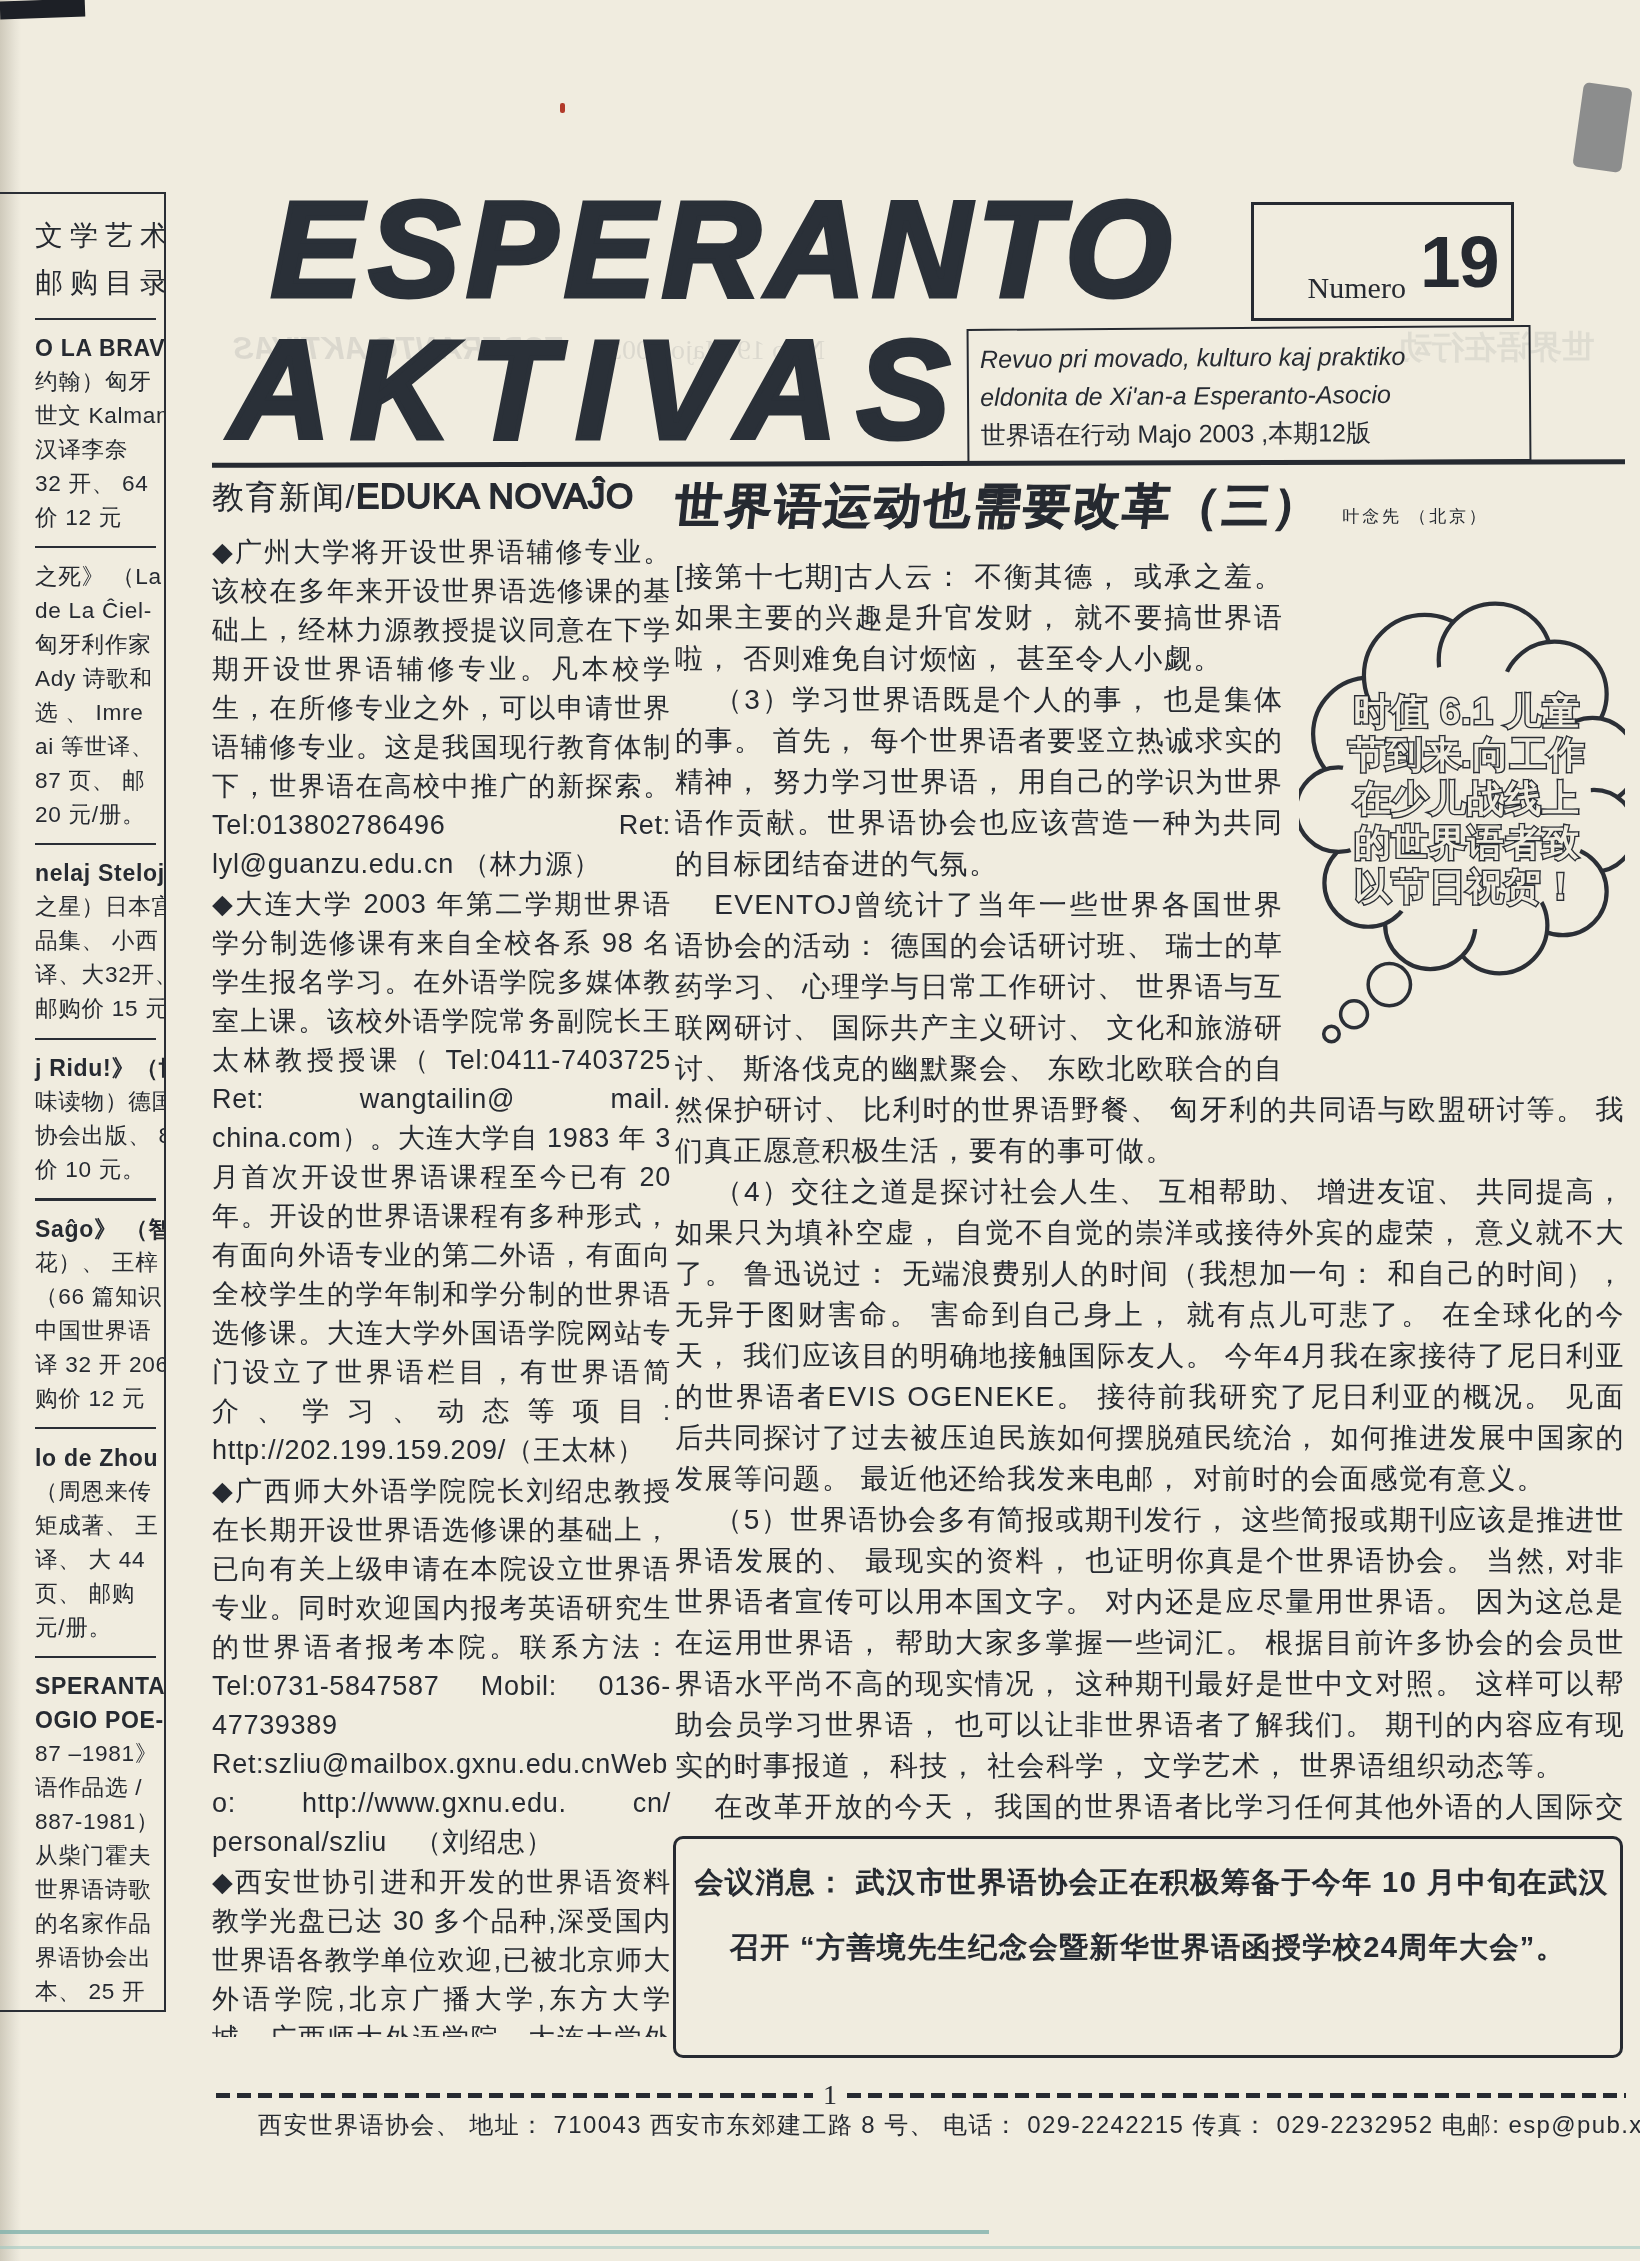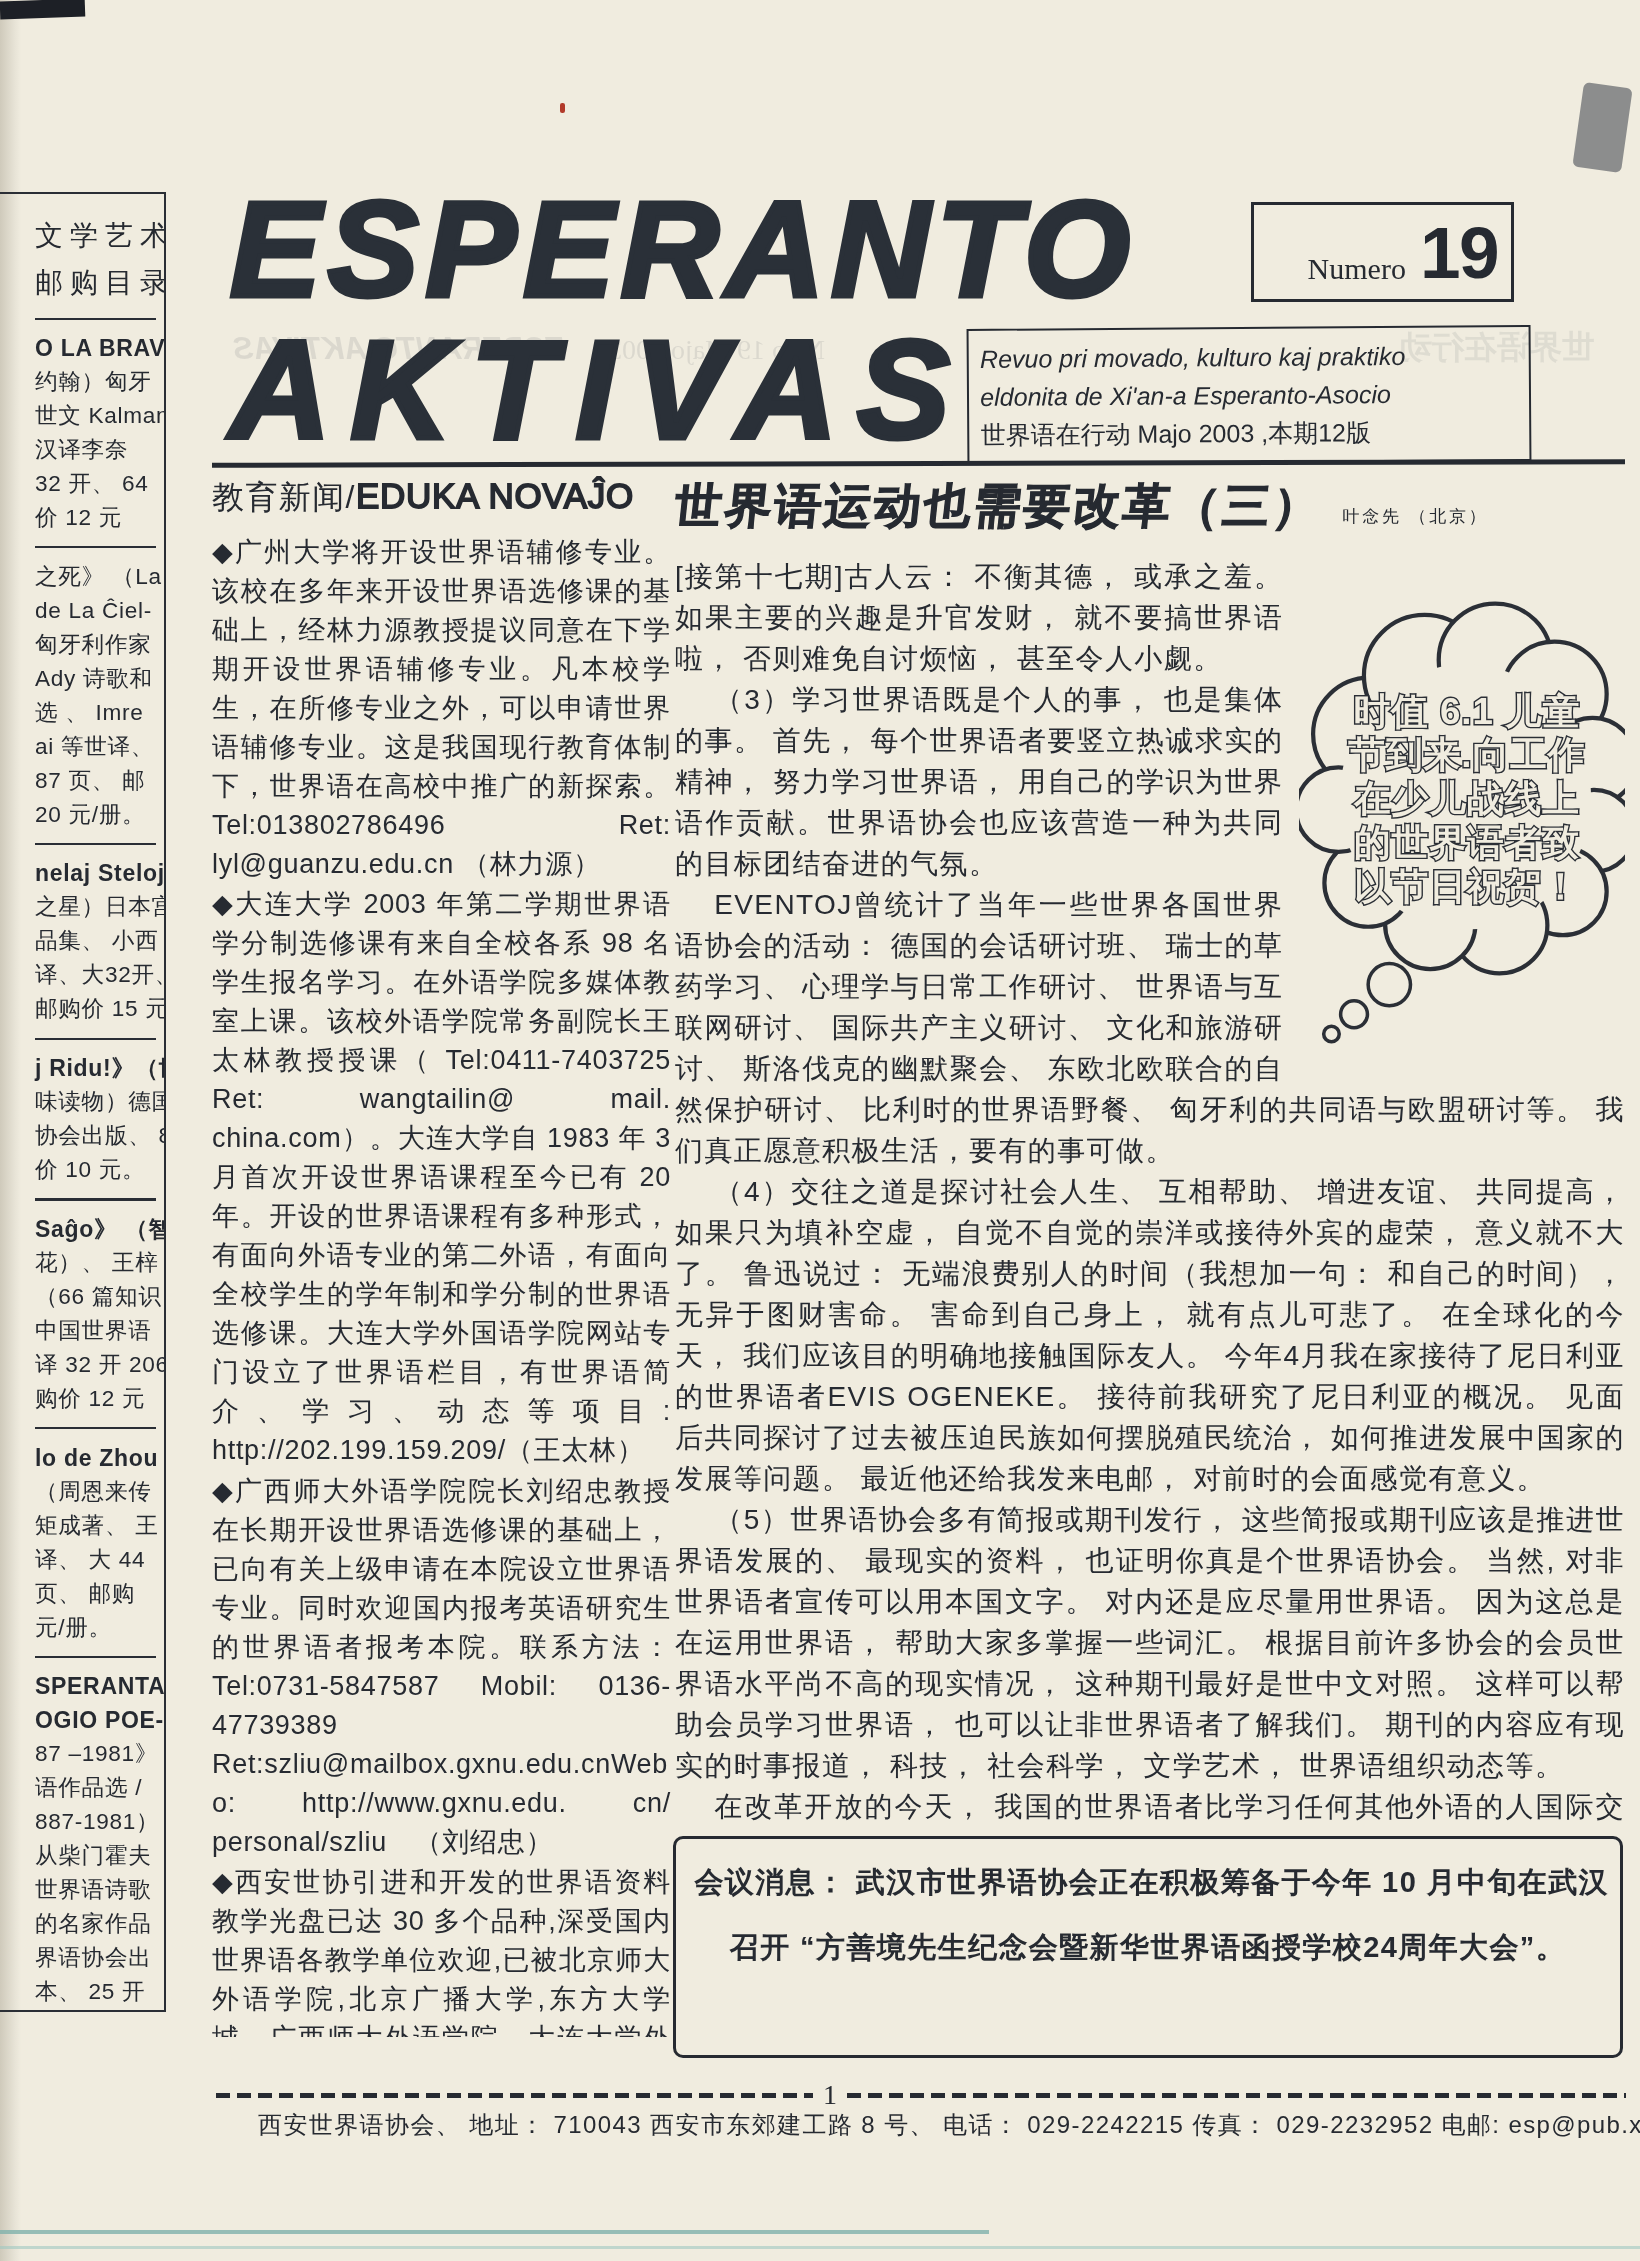--- a/index.html
+++ b/index.html
@@ -24,23 +24,23 @@
   .sidebar{position:absolute;left:-86px;top:192px;width:252px;height:1820px;
            border:2.8px solid #2a2e35;box-sizing:border-box;overflow:hidden;
            padding:18.4px 8.5px 14px 119px;background:transparent;}
   .sidebar .sl{font-size:22.6px;line-height:34px;letter-spacing:0.7px;white-space:nowrap;text-align:justify;}
   .sidebar .sl.big{font-size:28px;line-height:47px;letter-spacing:7px;font-weight:normal;}
   .sidebar .sl.lat{font-weight:bold;font-size:23px;}
   .sidebar .rule{height:2.1px;background:#2a2e35;margin:11.3px 0;}
   
   .mast{position:absolute;left:230px;top:182px;width:989px;color:#2a3038;
         font-style:italic;font-weight:bold;-webkit-text-stroke:5px #2a3038;}
-  .mast .l1{font-size:136px;letter-spacing:7px;line-height:134px;}
+  .mast .l1{font-size:136px;letter-spacing:7px;line-height:134px;text-align:center;}
   .mast .l2{font-size:139px;letter-spacing:20px;line-height:139px;margin-top:4.2px;}
-  .numbox{position:absolute;left:1251px;top:202px;width:263px;height:100px;border:3.5px solid #262a31;
+  .numbox{position:absolute;left:1251px;top:202px;width:263px;height:119px;border:3.5px solid #262a31;
           box-sizing:border-box;display:flex;align-items:center;justify-content:flex-end;padding:0 12.7px;gap:14px;}
   .numbox .nlabel{font-family:"Liberation Serif",serif;font-size:30px;align-self:flex-end;margin-bottom:12.7px;}
   .numbox .nval{font-size:73px;font-weight:bold;letter-spacing:-1.4px;}
   .subbox{position:absolute;left:967px;top:327px;width:564px;height:136px;border:2.8px solid #262a31;
           box-sizing:border-box;padding:8.5px 11.3px;transform:rotate(-.4deg);}
   .subbox .s{font-size:25px;line-height:38px;font-style:italic;white-space:nowrap;}
   .subbox .s.cjk{font-style:normal;}
   .toprule{position:absolute;left:212px;top:461px;width:1413px;height:5px;background:#262a31;transform:rotate(-.15deg);}
   
   .lcol{position:absolute;left:212px;top:472px;width:459px;height:1565px;overflow:hidden;}

